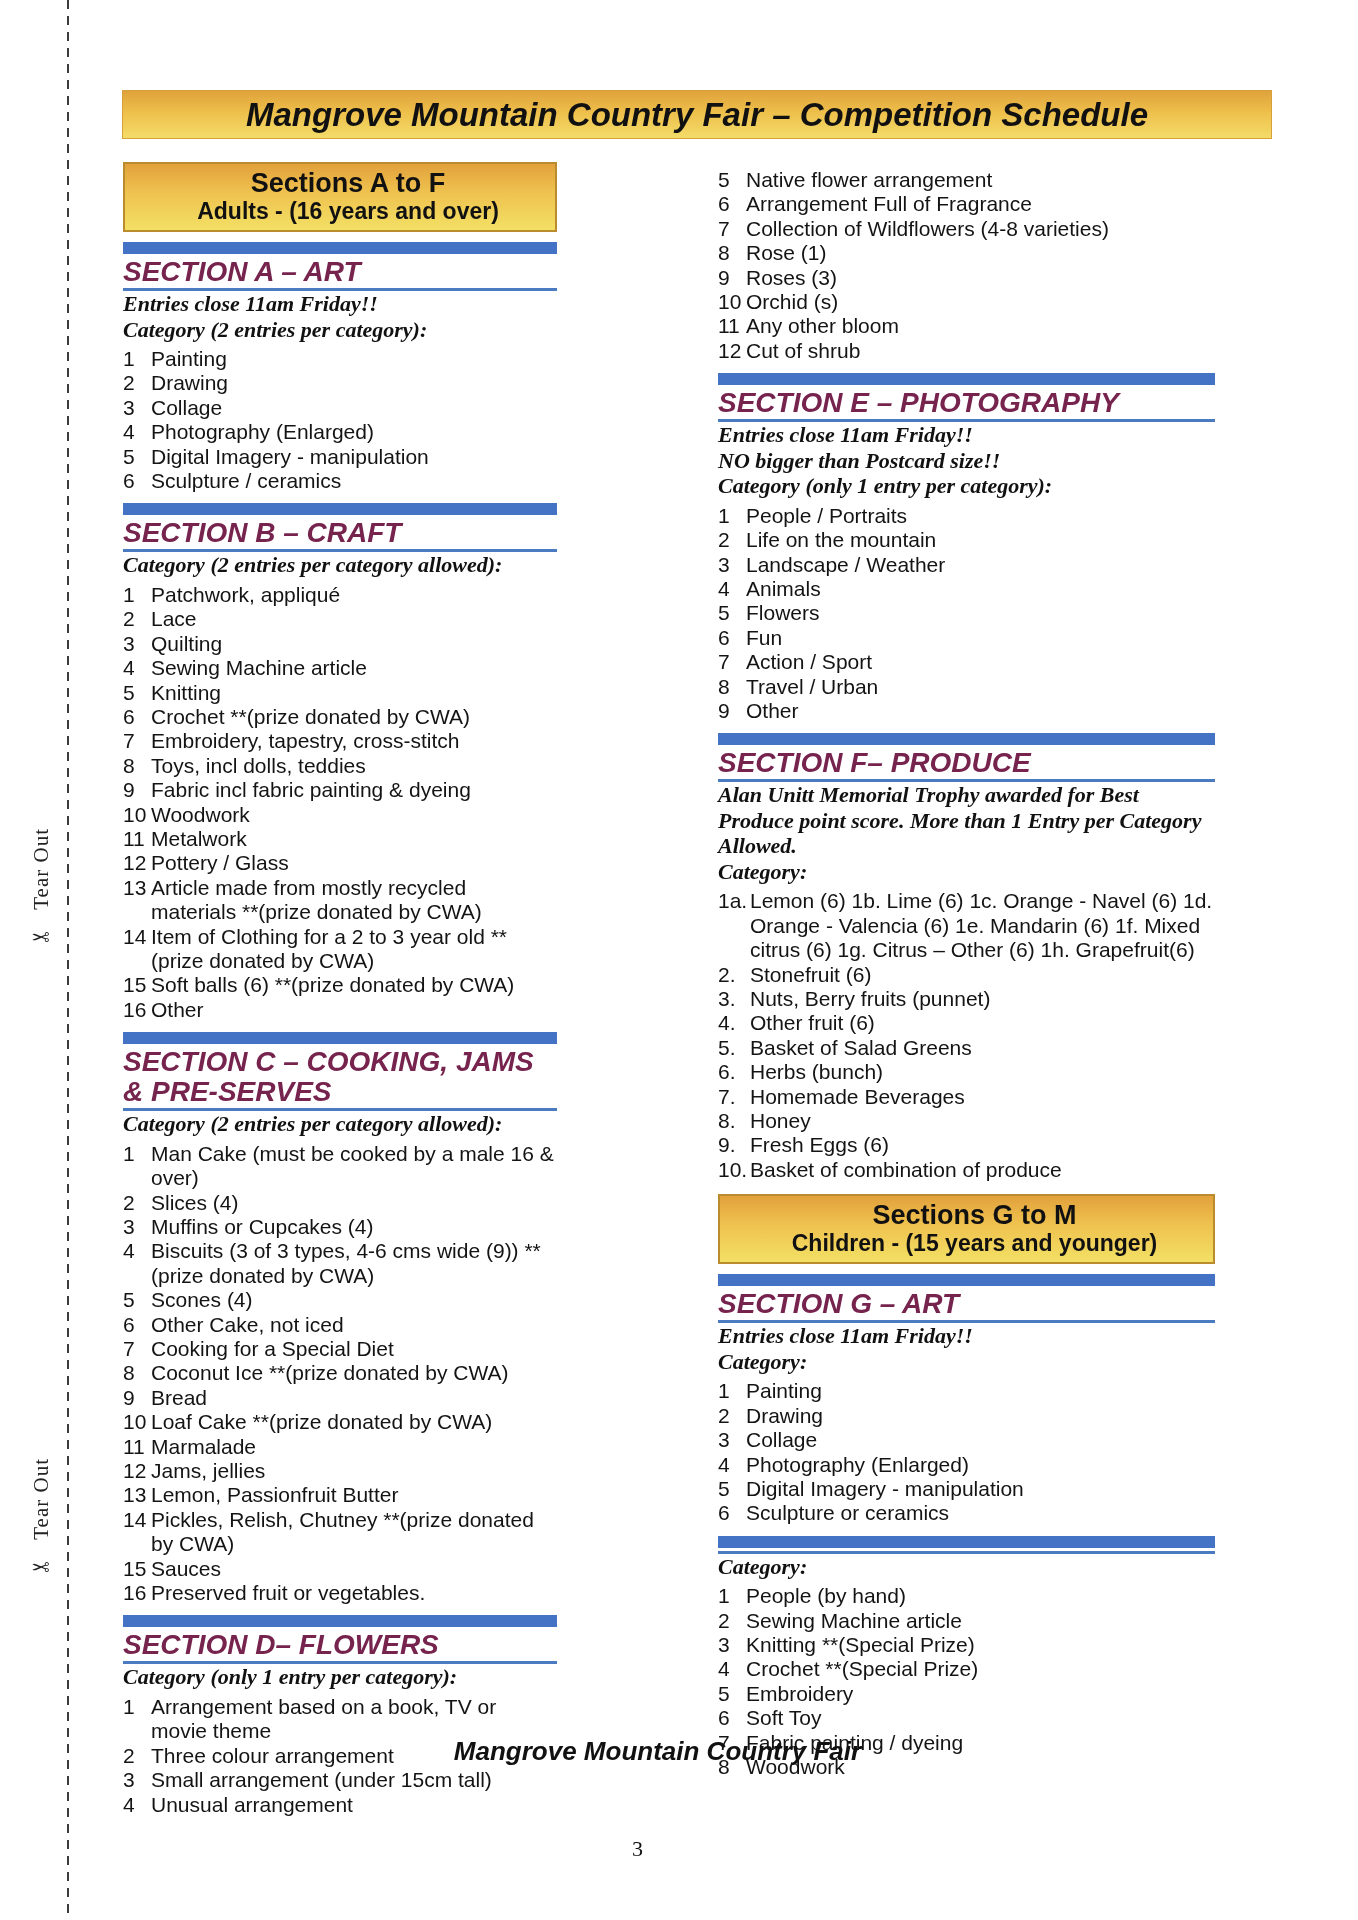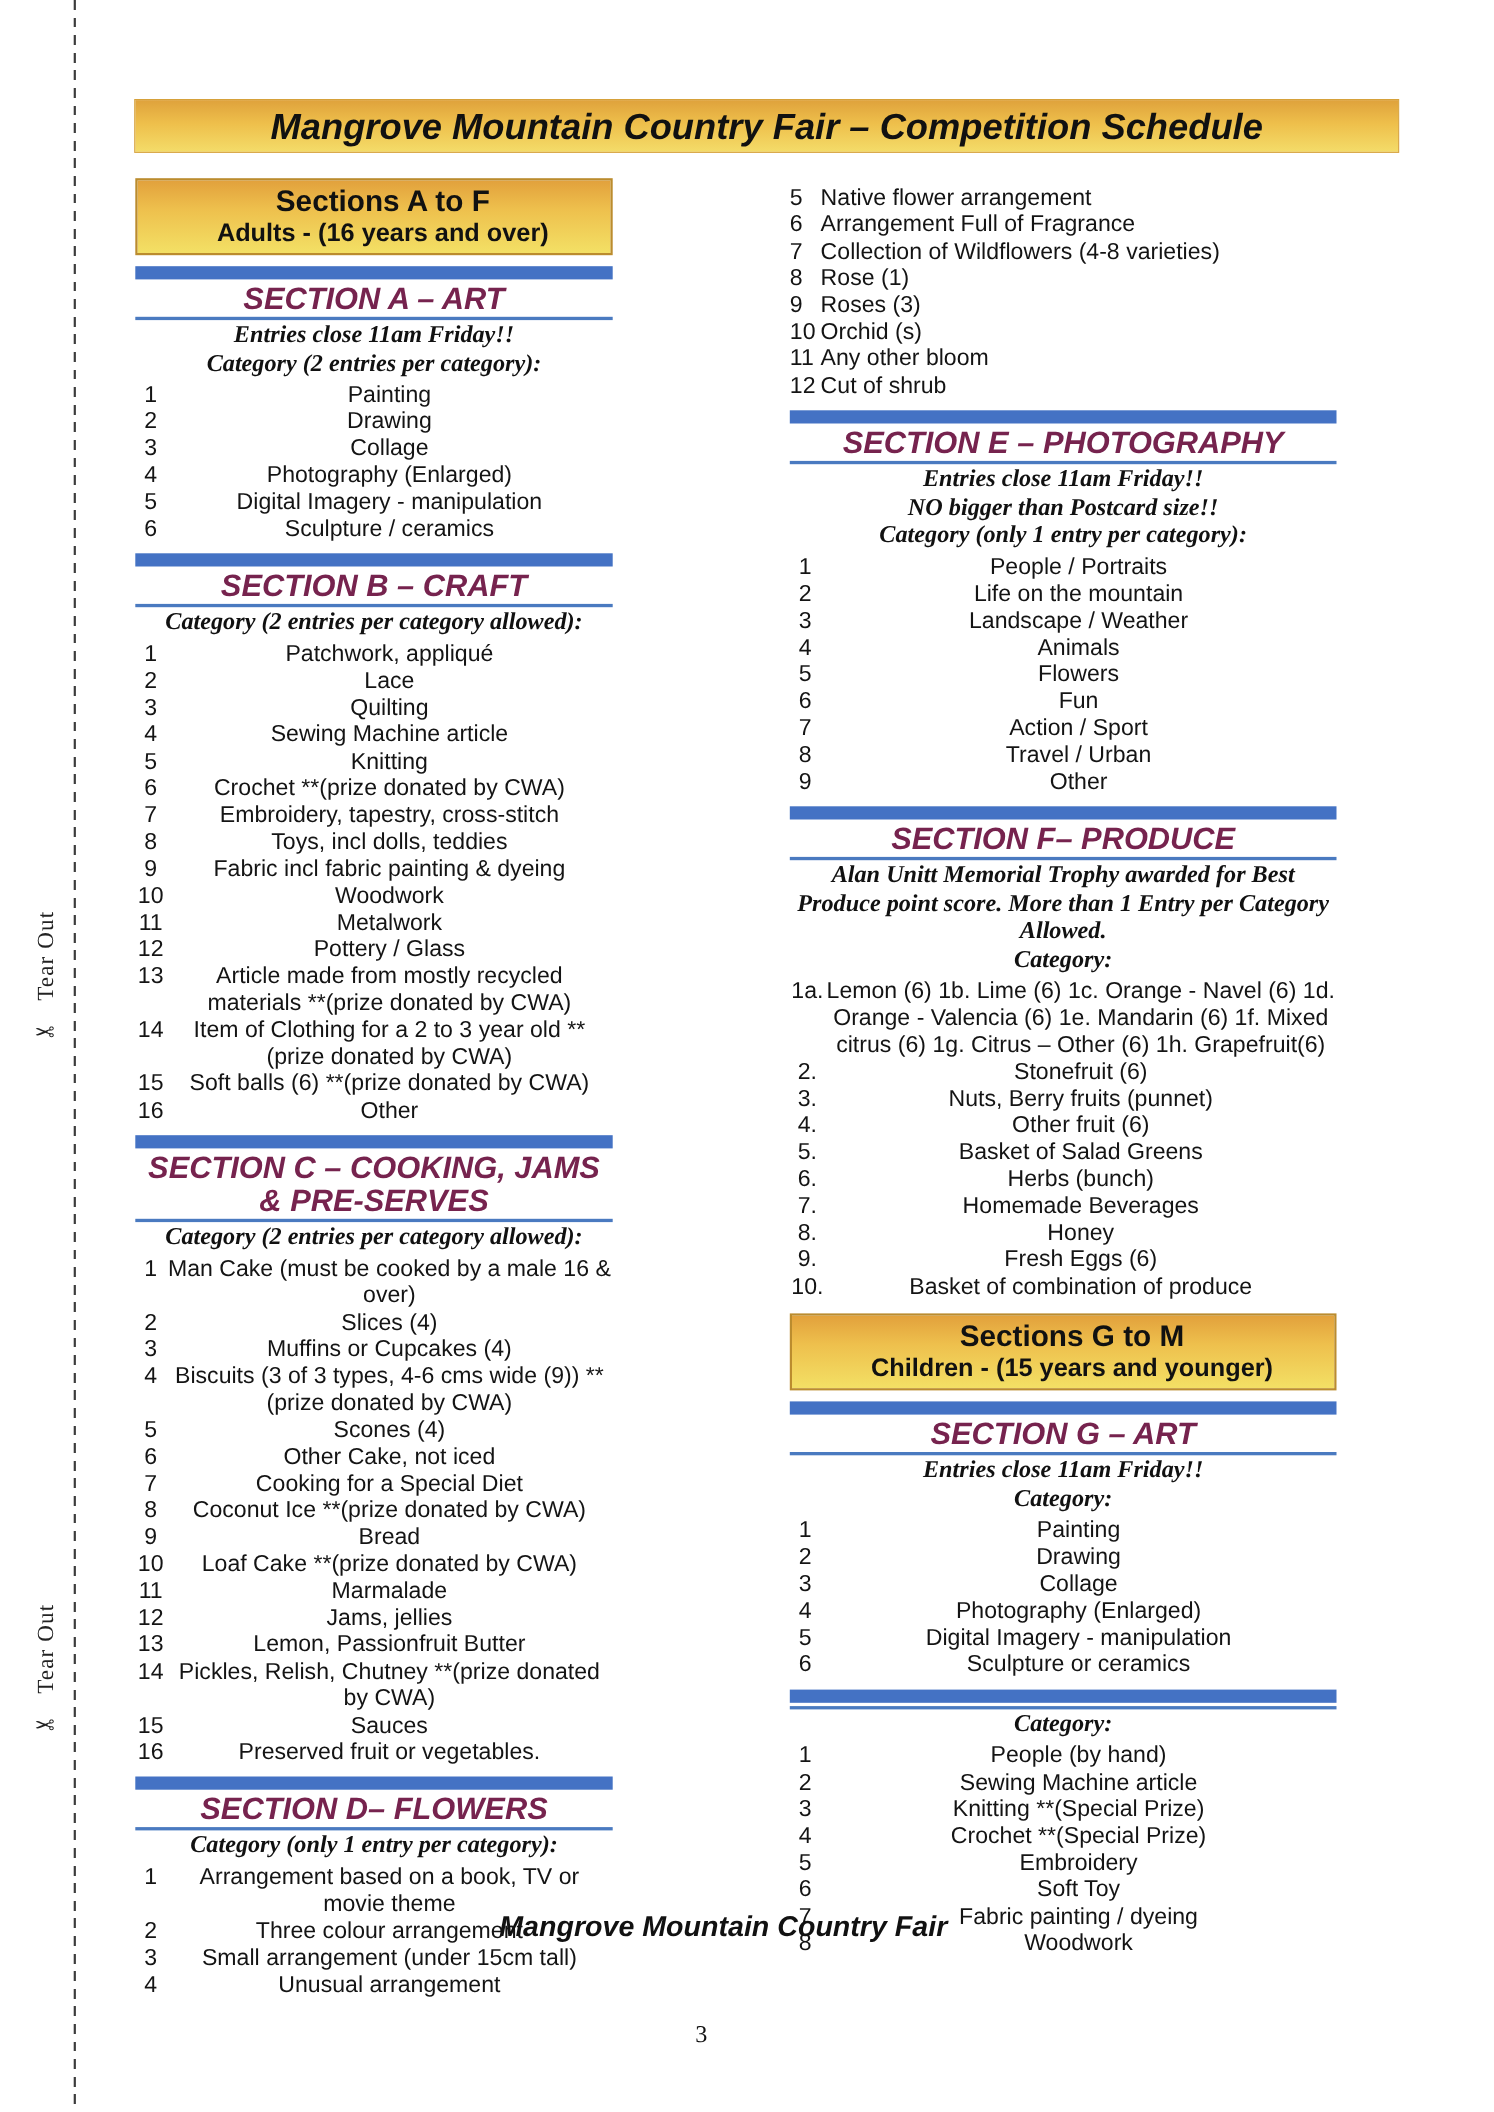--- a/index.html
+++ b/index.html
@@ -26,21 +26,21 @@
   .col-right{left:718px;width:497px;}
 
   
   .group-banner{border:2px solid #bb8c2e;margin-top:2px;
           background:linear-gradient(to bottom,#e2a13c 0%,#eec04d 40%,#f3e065 100%);
           text-align:center;padding:4px 0 6px 16px;}
   .group-title{font-size:27px;font-weight:bold;color:#111;line-height:30px;}
   .group-subtitle{font-size:23px;font-weight:bold;color:#111;line-height:26px;}
 
   
-  .sec{margin-top:10px;text-align:center;}
+  .sec{margin-top:10px;}
   .bar{height:12px;background:#4472c4;margin-bottom:3px;}
   .sec-title{margin:0;font-size:28px;line-height:30px;font-weight:bold;font-style:italic;color:#76234e;}
   .rule{border-top:3px solid #4a7ac0;margin-top:1px;}
   .note{margin:0;padding-top:0;font-family:"Liberation Serif",serif;font-weight:bold;font-style:italic;
         font-size:22px;line-height:25.5px;color:#111;}
   .items{list-style:none;margin:5px 0 0 0;padding:0;font-size:21px;line-height:24.4px;}
   .item{display:flex;}
   .item .num{flex:0 0 28px;}
   .item .txt{flex:1;}
   .items-f .item .num{flex:0 0 32px;}

